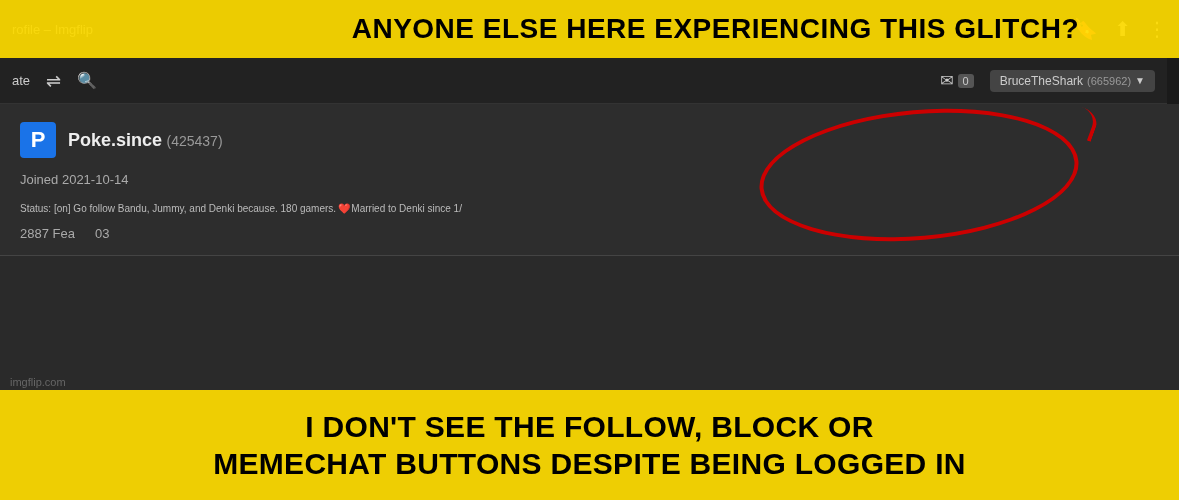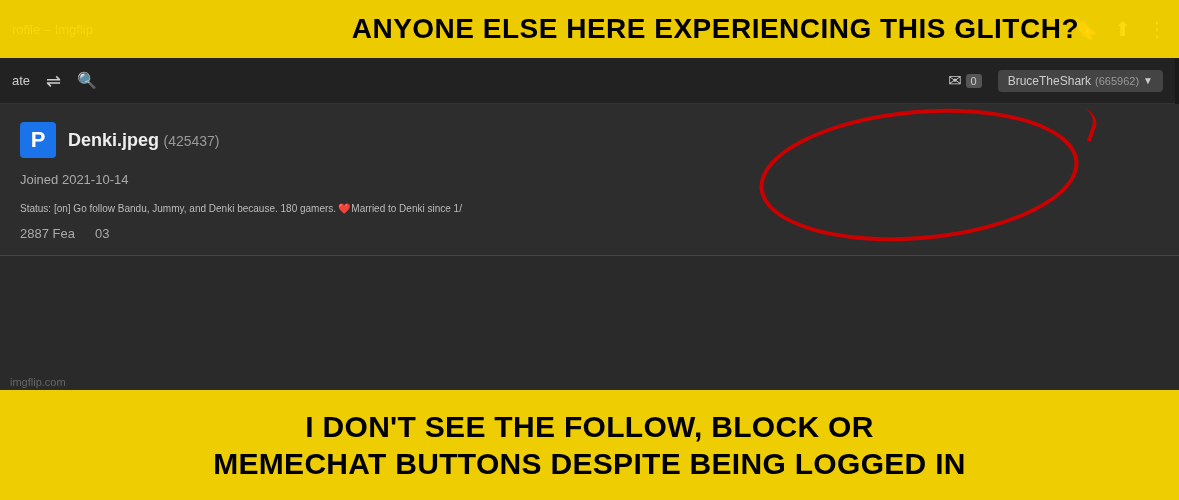--- a/index.html
+++ b/index.html
@@ -89,21 +89,21 @@
       text-align: center;
       letter-spacing: 0.5px;
       line-height: 1.2;
     }
 
     
     .nav-bar {
       position: absolute;
       top: 58px;
       left: 0;
-      right: 4px;
+      right: 12px;
       height: 46px;
       background: #222;
       display: flex;
       align-items: center;
       padding: 0 12px;
       gap: 16px;
       border-bottom: 1px solid #333;
     }
 
     .nav-item {
@@ -329,21 +329,21 @@
         <span style="font-size:10px;">▼</span>
       </div>
     </div>
   </div>
 
   <div class="main-content">
     <div class="profile-card">
       <div class="profile-header">
         <div class="profile-icon">P</div>
         <div>
-          <span class="profile-name">Denki.jpeg</span>
+          <span class="profile-name">Poke.since</span>
           <span class="profile-id">(425437)</span>
         </div>
       </div>
       <div class="profile-info">
         <div>Joined 2021-10-14</div>
       </div>
       <div class="profile-status">
         <span>Status: [on] Go follow Bandu, Jummy, and Denki because. 180 gamers. ❤️Married to Denki since 1/</span>
       </div>
       <div class="profile-stats">

